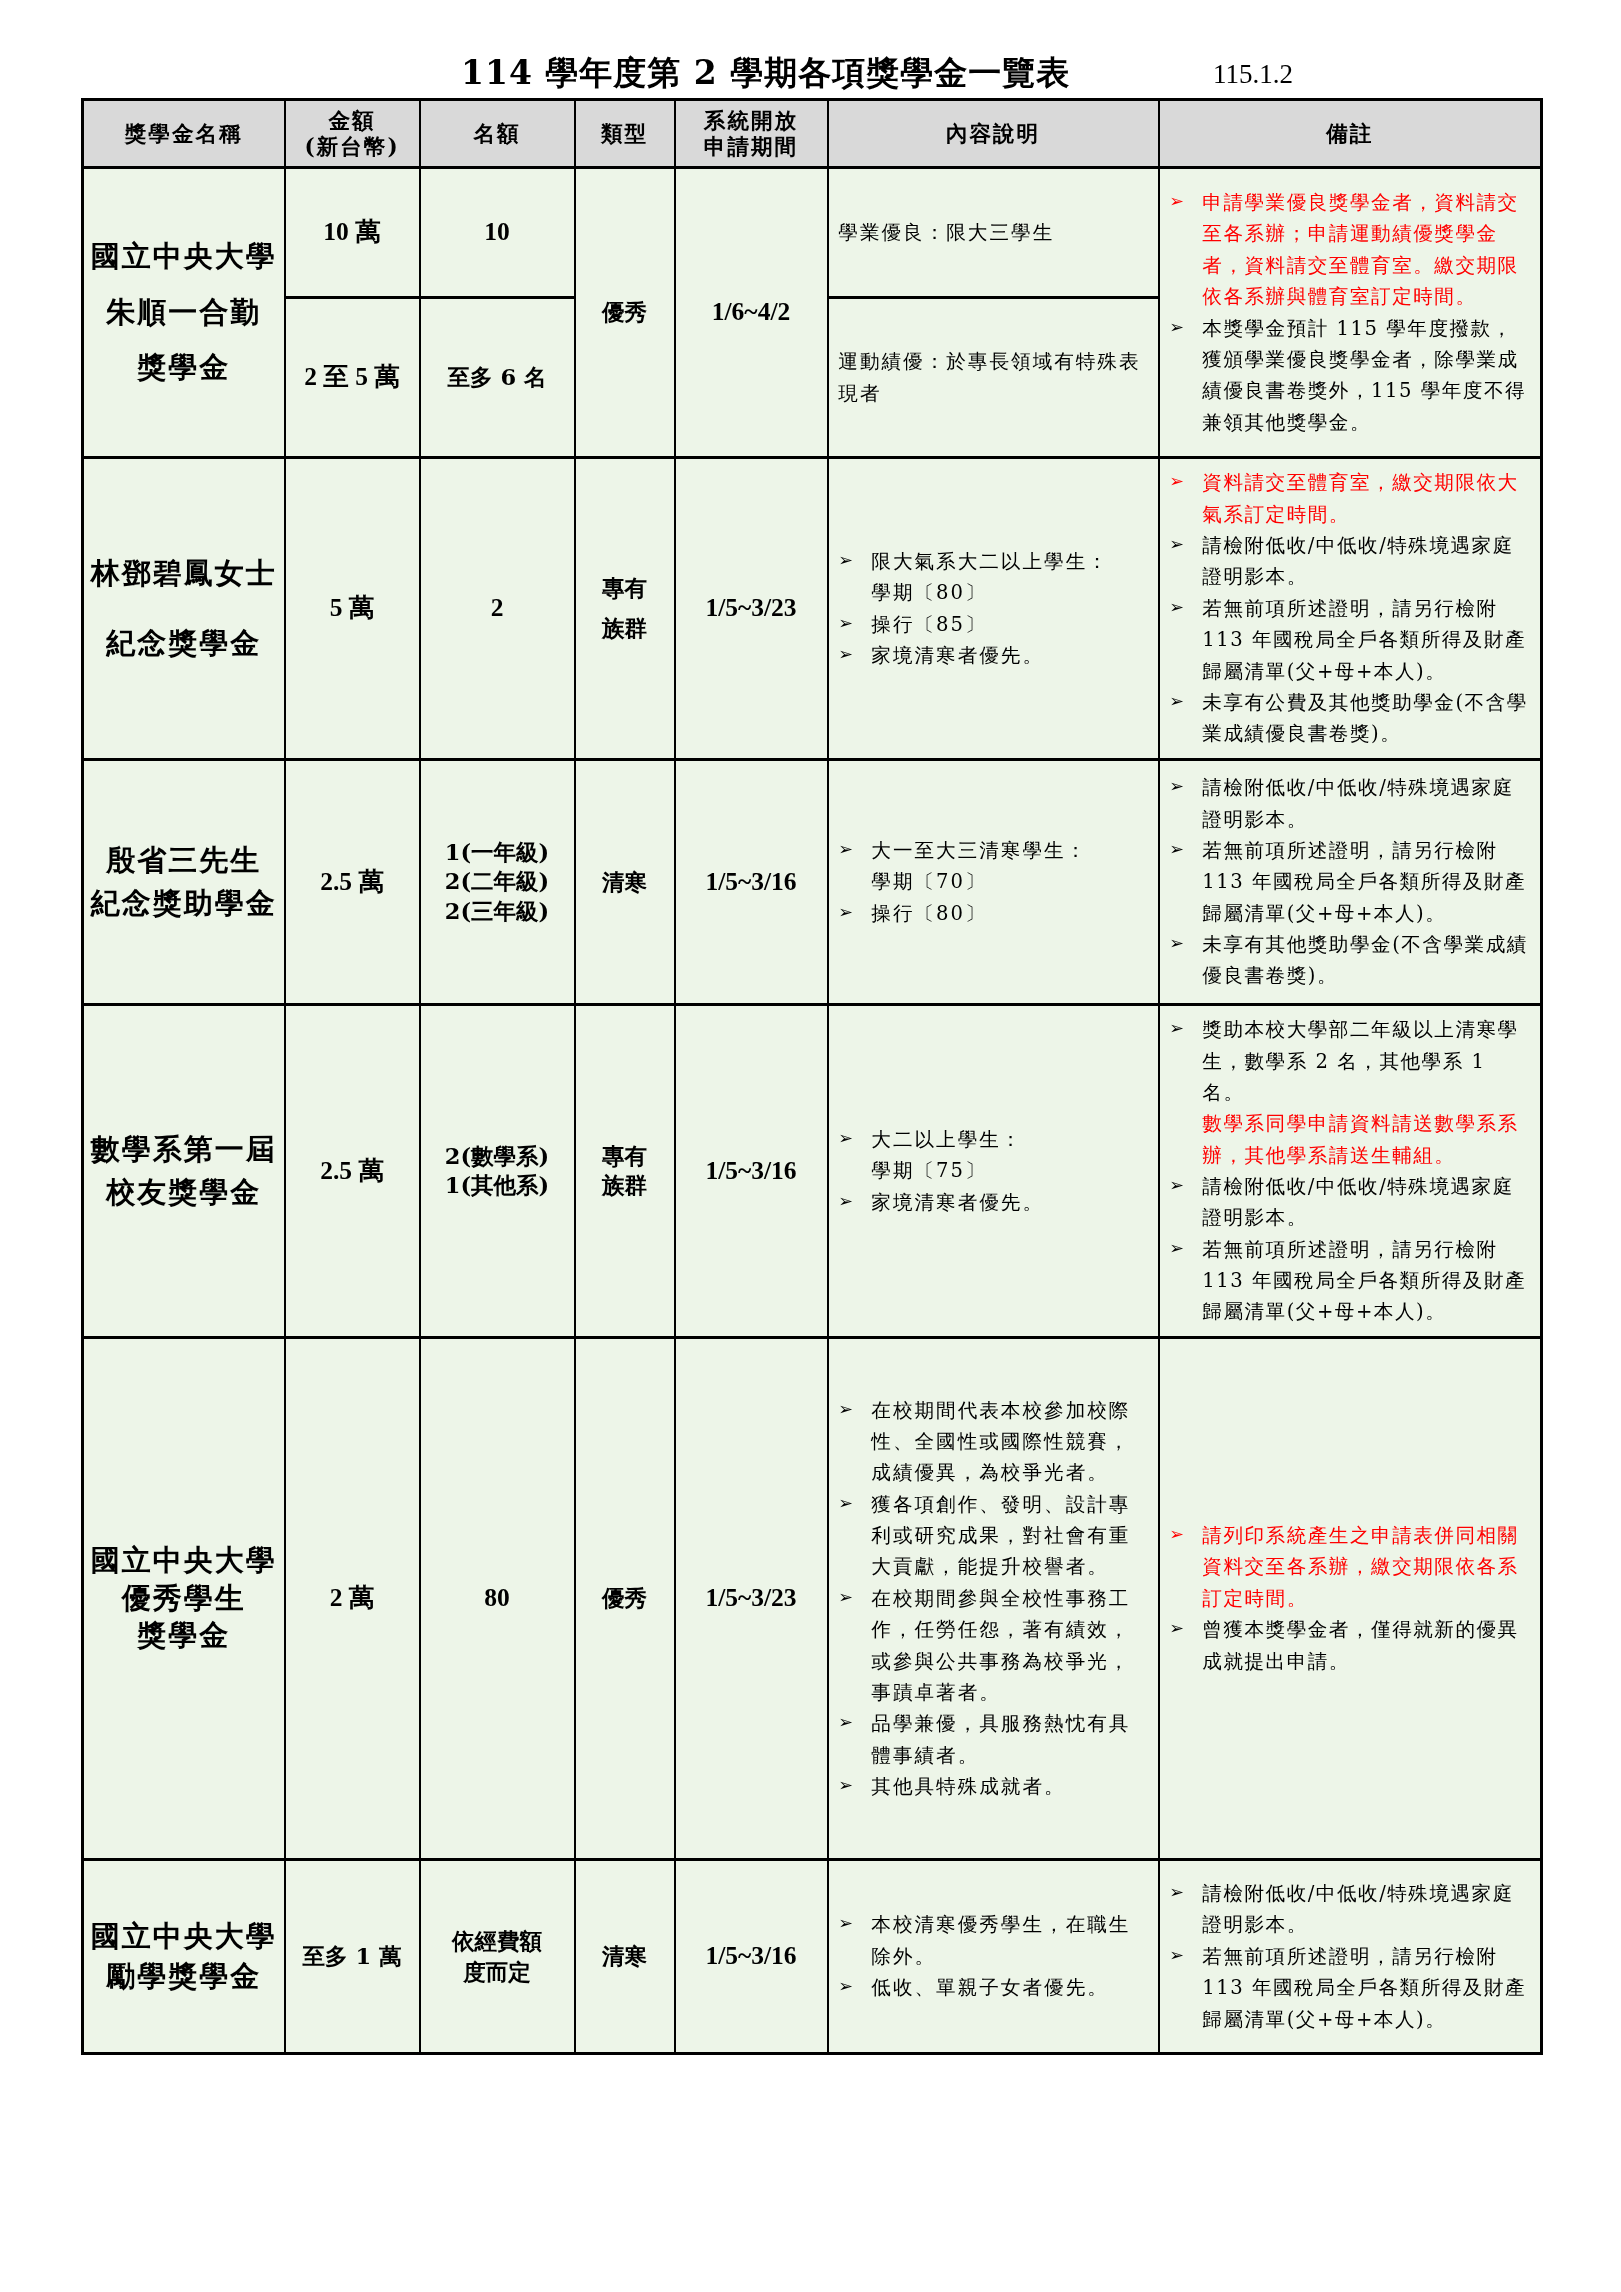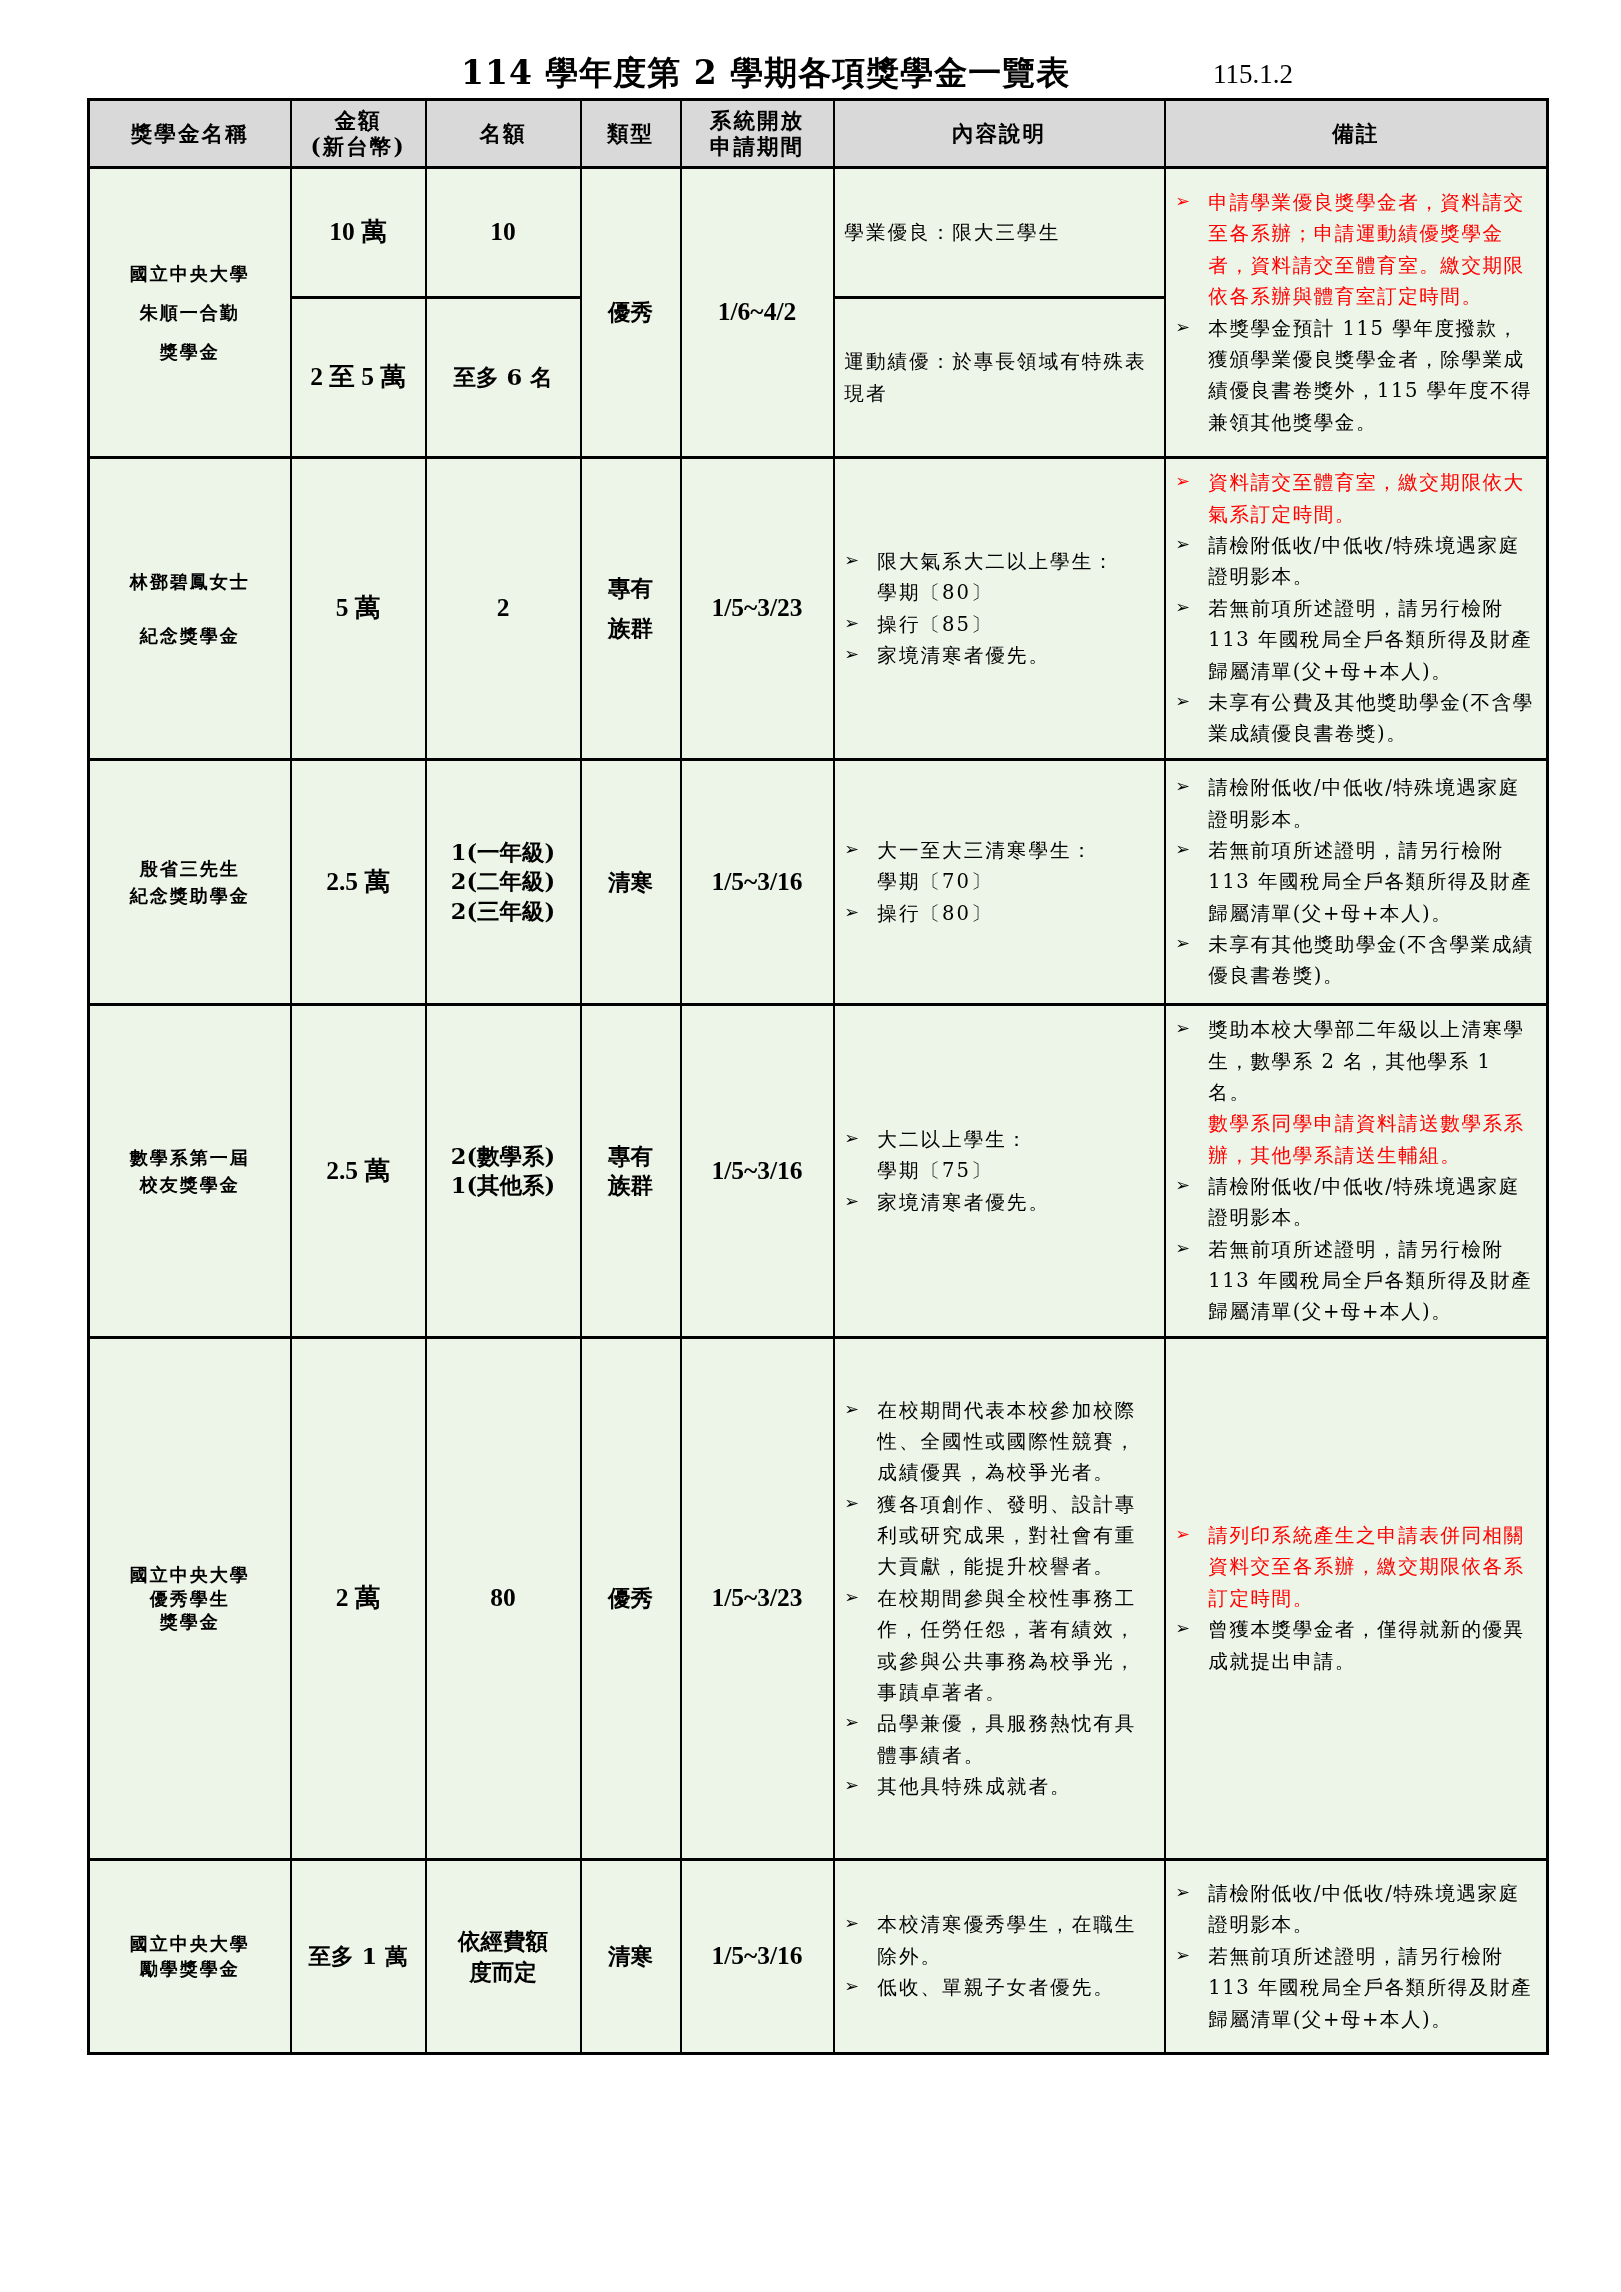--- a/index.html
+++ b/index.html
@@ -1,27 +1,27 @@
 <!DOCTYPE html>
 <html><head>
 <meta charset="utf-8">
 <style>
   html, body { margin:0; padding:0; background:#ffffff; }
   body { width:1621px; height:2293px; position:relative; font-family:"DejaVu Serif", "Liberation Serif", serif; color:#000; }
   .title-row { position:absolute; top:51px; left:0; width:1621px; height:49px; }
   .title { position:absolute; left:461px; top:0; font-size:33px; font-weight:bold; letter-spacing:1px; white-space:nowrap; }
   .date { position:absolute; left:1213px; top:7.8px; font-size:27px; font-family:"Liberation Serif", serif; }
-  table.sch { position:absolute; left:87px; top:98px; width:1459px; border-collapse:collapse; table-layout:fixed; }
+  table.sch { position:absolute; left:81px; top:98px; width:1459px; border-collapse:collapse; table-layout:fixed; }
   table.sch td, table.sch th { border:2px solid #000; padding:0; vertical-align:middle; }
   table.sch th { background:#d9d9d9; font-weight:bold; font-size:21.6px; height:65px; text-align:center; line-height:1.2; letter-spacing:2px; }
   table.sch td { background:#edf5e8; }
   table.sch tr.body-row > td { border-top:3.9px solid #000; }
   table.sch { border:3.9px solid #000; }
   .ctr { text-align:center; font-weight:bold; font-size:22.5px; line-height:1.45; }
-  .name { font-size:18px; letter-spacing:2px; line-height:1.5; }
+  .name { font-size:29px; letter-spacing:2px; line-height:1.5; }
   .num { font-family:"Liberation Serif", serif; font-size:25.5px;margin-top:48px; }
   .desc { font-size:19.6px; line-height:1.6; padding:5.9px 9.8px !important; letter-spacing:2px; }
   .note { font-size:19.6px; line-height:1.6; padding:3.9px 9.8px 3.9px 9.8px !important; letter-spacing:1.5px; }
   ul.bul { list-style:none; margin:0; padding:0; }
   ul.bul li { position:relative; padding-left:33px; }
   ul.bul li .arr { position:absolute; left:0; top:0; font-size:17.6px; }
   .red { color:#ff0000; }
 </style>
 </head>
 <body>

